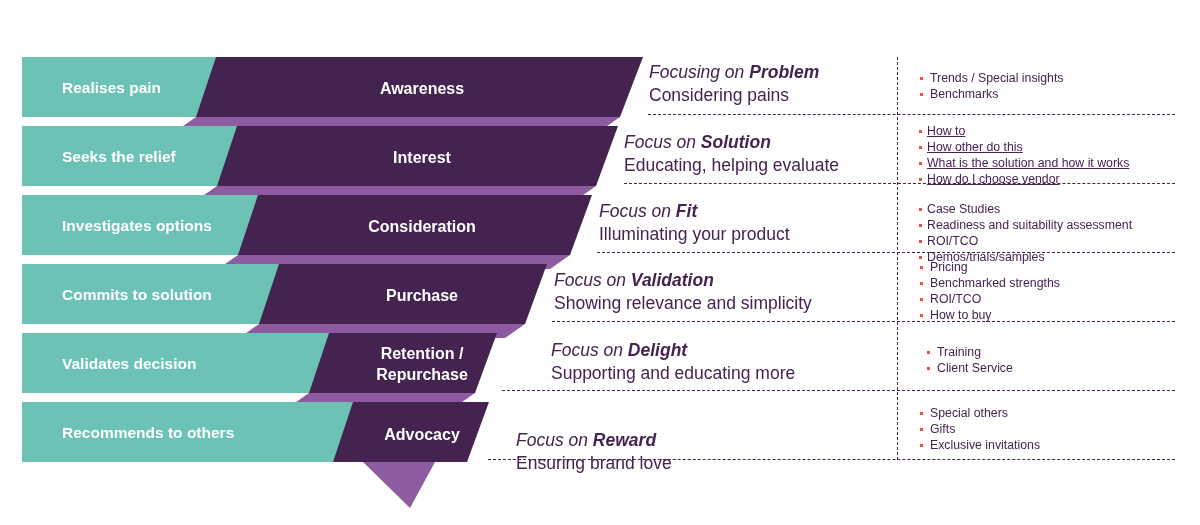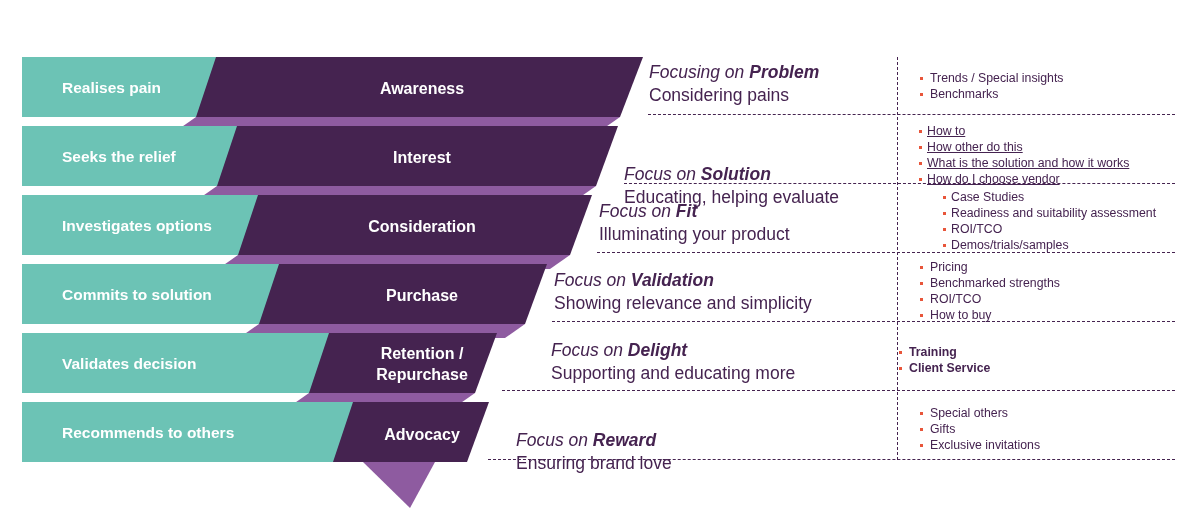--- a/index.html
+++ b/index.html
@@ -97,21 +97,21 @@
   <div class="hdash" style="left:502px;top:390px;width:673px;"></div>
   <div class="hdash" style="left:488px;top:459px;width:687px;"></div>
 
   <div class="vdash" style="left:897px;top:57px;height:403px;"></div>
 
   <div class="focus-col" style="left:649px;top:61px;">
     <div class="l1"><span>Focusing on </span><b>Problem</b></div>
     <div class="l2">Considering pains</div>
   </div>
 
-  <div class="focus-col" style="left:624px;top:131px;margin-top:32px;">
+  <div class="focus-col" style="left:624px;top:131px;">
     <div class="l1"><span>Focus on </span><b>Solution</b></div>
     <div class="l2">Educating, helping evaluate</div>
   </div>
 
   <div class="focus-col" style="left:599px;top:200px;">
     <div class="l1"><span>Focus on </span><b>Fit</b></div>
     <div class="l2">Illuminating your product</div>
   </div>
 
   <div class="focus-col" style="left:554px;top:269px;">
@@ -138,39 +138,39 @@
 
   <div class="bullet-col tight" style="left:919px;top:124px;text-decoration:underline;">
     <ul>
       <li>How to</li>
       <li>How other do this</li>
       <li>What is the solution and how it works</li>
       <li>How do I choose vendor</li>
     </ul>
   </div>
 
-  <div class="bullet-col tight" style="left:919px;top:190px;margin-left:24px;">
+  <div class="bullet-col tight" style="left:919px;top:202px;">
     <ul>
       <li>Case Studies</li>
       <li>Readiness and suitability assessment</li>
       <li>ROI/TCO</li>
       <li>Demos/trials/samples</li>
     </ul>
   </div>
 
   <div class="bullet-col" style="left:919px;top:260px;">
     <ul>
       <li>Pricing</li>
       <li>Benchmarked strengths</li>
       <li>ROI/TCO</li>
       <li>How to buy</li>
     </ul>
   </div>
 
-  <div class="bullet-col" style="left:898px;top:345px;font-weight:bold;">
+  <div class="bullet-col" style="left:926px;top:345px;">
     <ul>
       <li>Training</li>
       <li>Client Service</li>
     </ul>
   </div>
 
   <div class="bullet-col" style="left:919px;top:406px;">
     <ul>
       <li>Special others</li>
       <li>Gifts</li>

